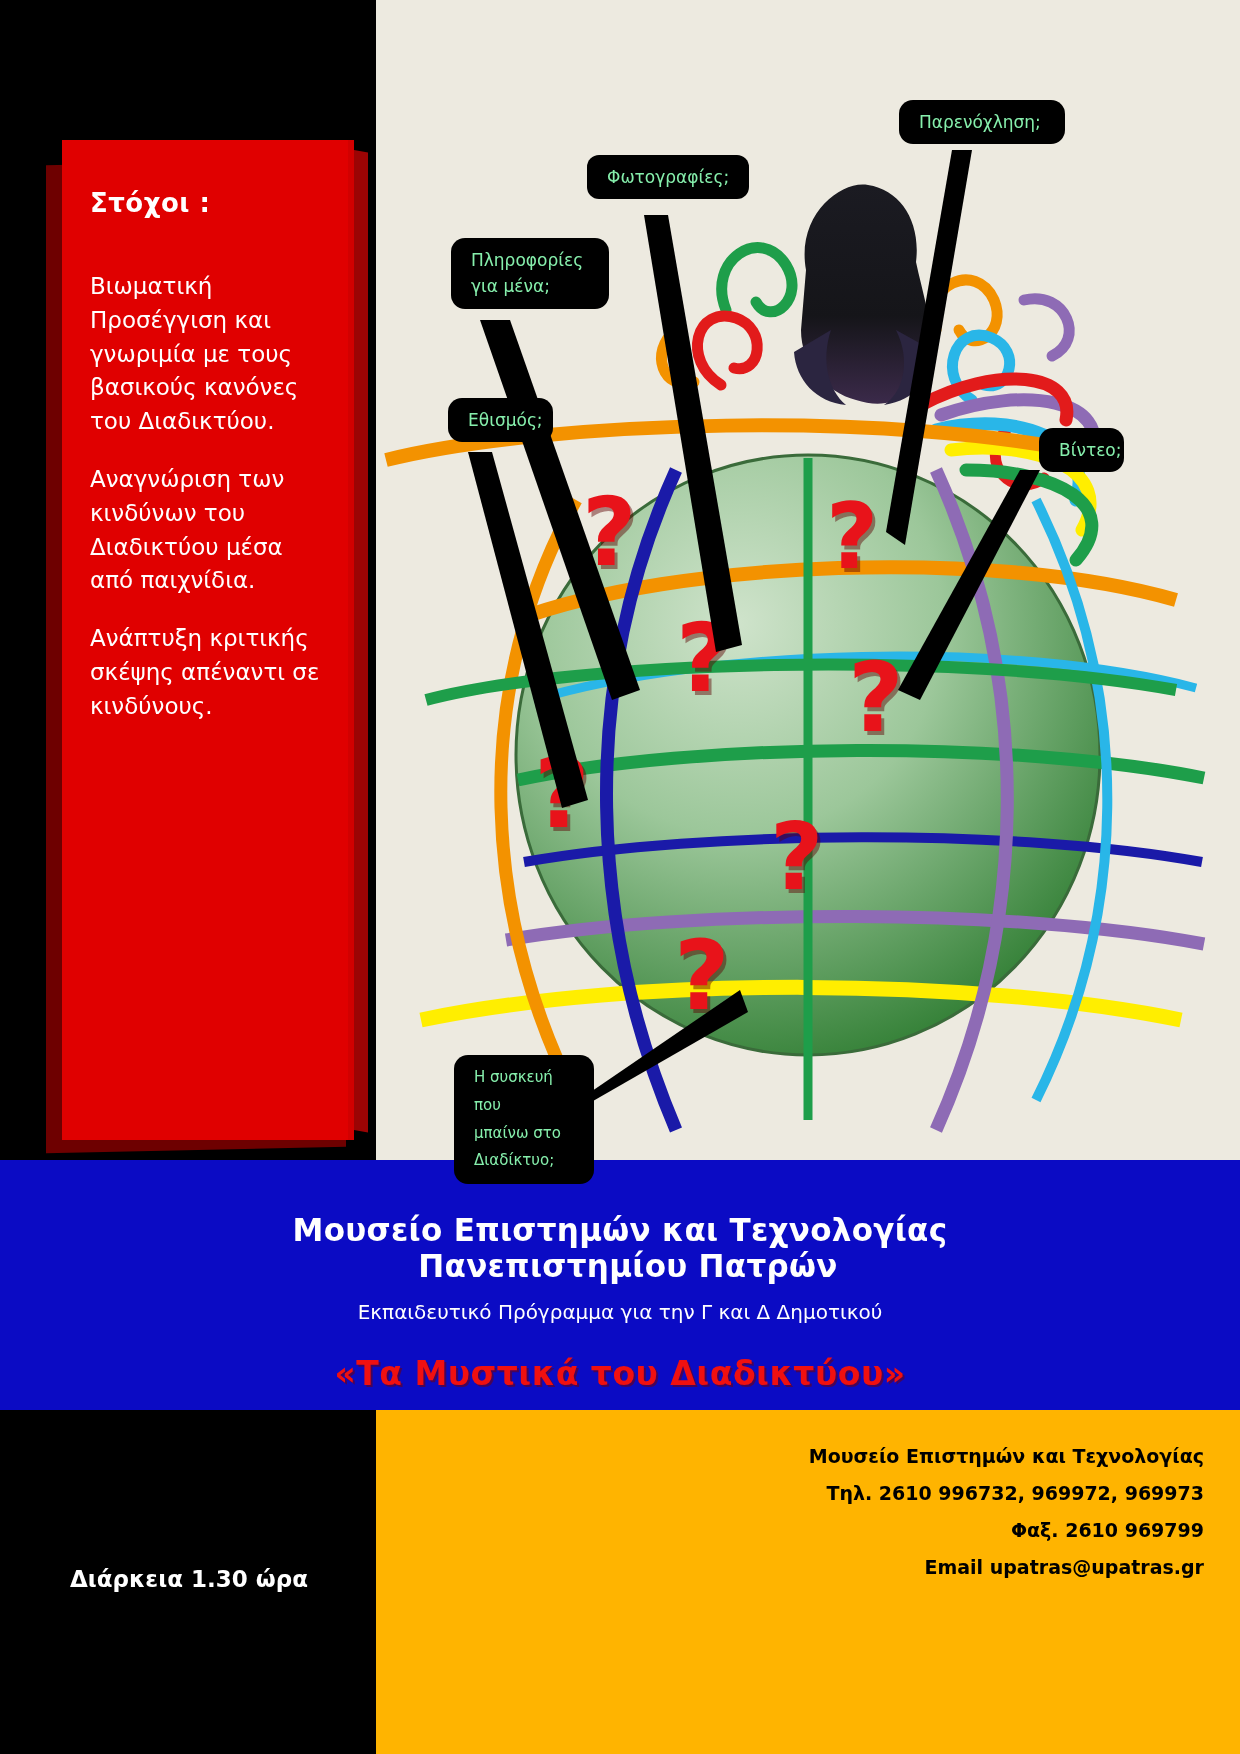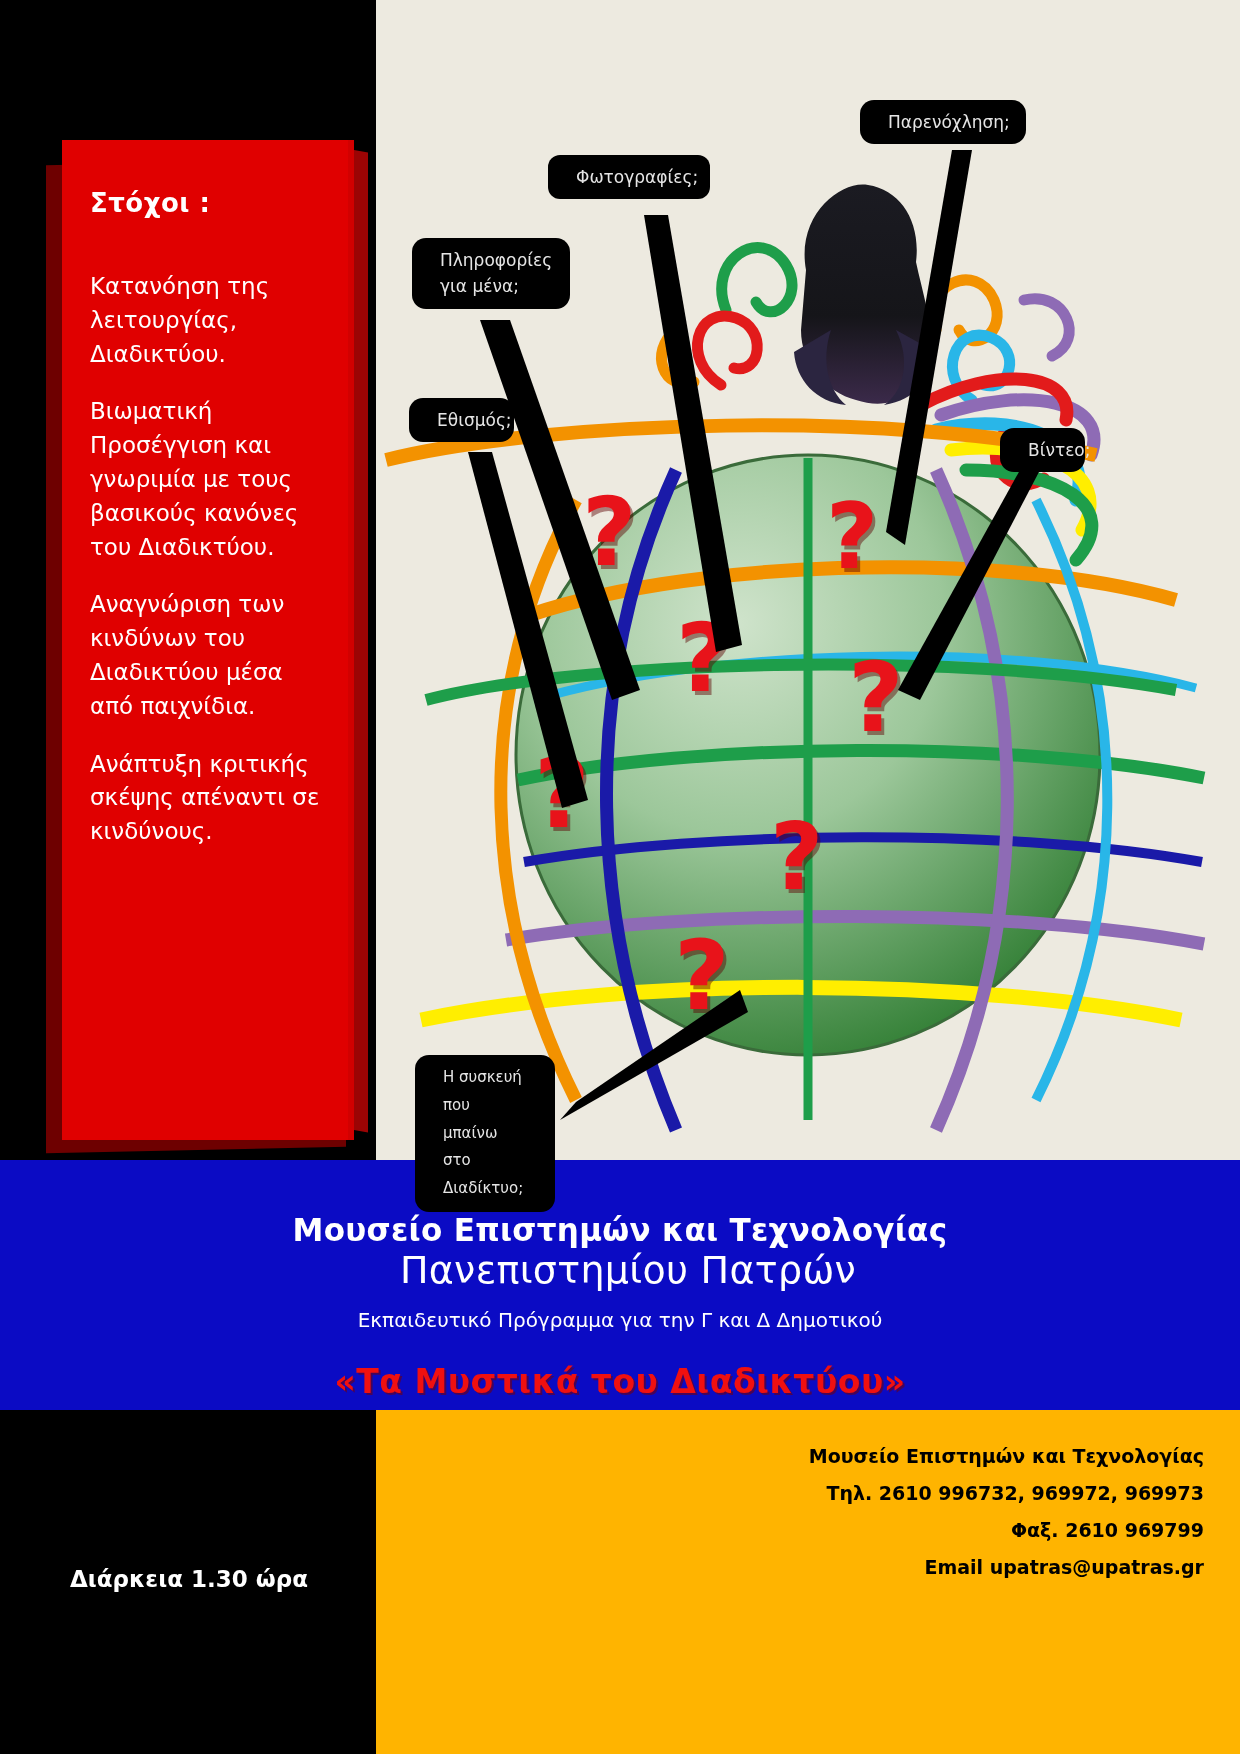--- a/index.html
+++ b/index.html
@@ -55,33 +55,34 @@
 
   .qmark {
     position:absolute; color:#E8131A; font-weight:bold;
     font-family:"DejaVu Sans", sans-serif;
     text-shadow: 3px 4px 0 rgba(90,0,0,0.45);
     line-height:1;
   }
 
   
   .bubble {
-    position:absolute; background:#000; color:#e5e5e5;
-    border-radius:14px; padding:9px 28px;
+    position:absolute; background:#000; color:#86efac;
+    border-radius:14px; padding:9px 20px;
     font-size:17px; line-height:1.55; z-index:40;
     white-space:pre-line;
+    margin-left:39px;
   }
 
   
   #blue-banner {
     position:absolute; left:0; top:1160px; width:1240px; height:250px;
     background:#0B0BC4; color:#fff; text-align:center;
   }
   #org-line1 { font-size:31px; font-weight:bold; padding-top:52px; letter-spacing:.3px; }
-  #org-line2 { font-size:38px; font-weight:normal; letter-spacing:.3px;padding-left:16px; }
+  #org-line2 { font-size:31px; font-weight:bold; letter-spacing:.3px;padding-left:16px; }
   #program-line { font-size:20px; padding-top:16px; font-weight:400; }
   #poster-title {
     font-size:33px; font-weight:bold; color:#F01010; padding-top:30px;
     text-shadow: 2px 2px 0 rgba(120,0,0,0.55);
     letter-spacing:.5px;
   }
 
   
   #bottom-strip { position:absolute; left:0; top:1410px; width:1240px; height:344px; background:#000; }
   #orange-box {
@@ -201,21 +202,20 @@
 
   <div class="bubble" style="left:415px;top:1055px;width:140px;font-size:15px;line-height:1.85;">Η συσκευή που
 μπαίνω  στο
 Διαδίκτυο;</div>
 
   <div id="red-panel-wrap">
     <div id="red-shadow"></div>
     <div id="red-panel">
       <div class="objectives-inner">
         <div id="objectives-title">Στόχοι :</div>
-        <div class="objective-item">Κατανόηση της λειτουργίας, Διαδικτύου.</div>
         <div class="objective-item">Βιωματική Προσέγγιση και γνωριμία με τους βασικούς κανόνες του Διαδικτύου.</div>
         <div class="objective-item">Αναγνώριση των  κινδύνων του Διαδικτύου μέσα από παιχνίδια.</div>
         <div class="objective-item">Ανάπτυξη κριτικής σκέψης απέναντι σε κινδύνους.</div>
       </div>
     </div>
   </div>
 
   <div id="blue-banner">
     <div id="org-line1">Μουσείο  Επιστημών και Τεχνολογίας</div>
     <div id="org-line2">Πανεπιστημίου Πατρών</div>

